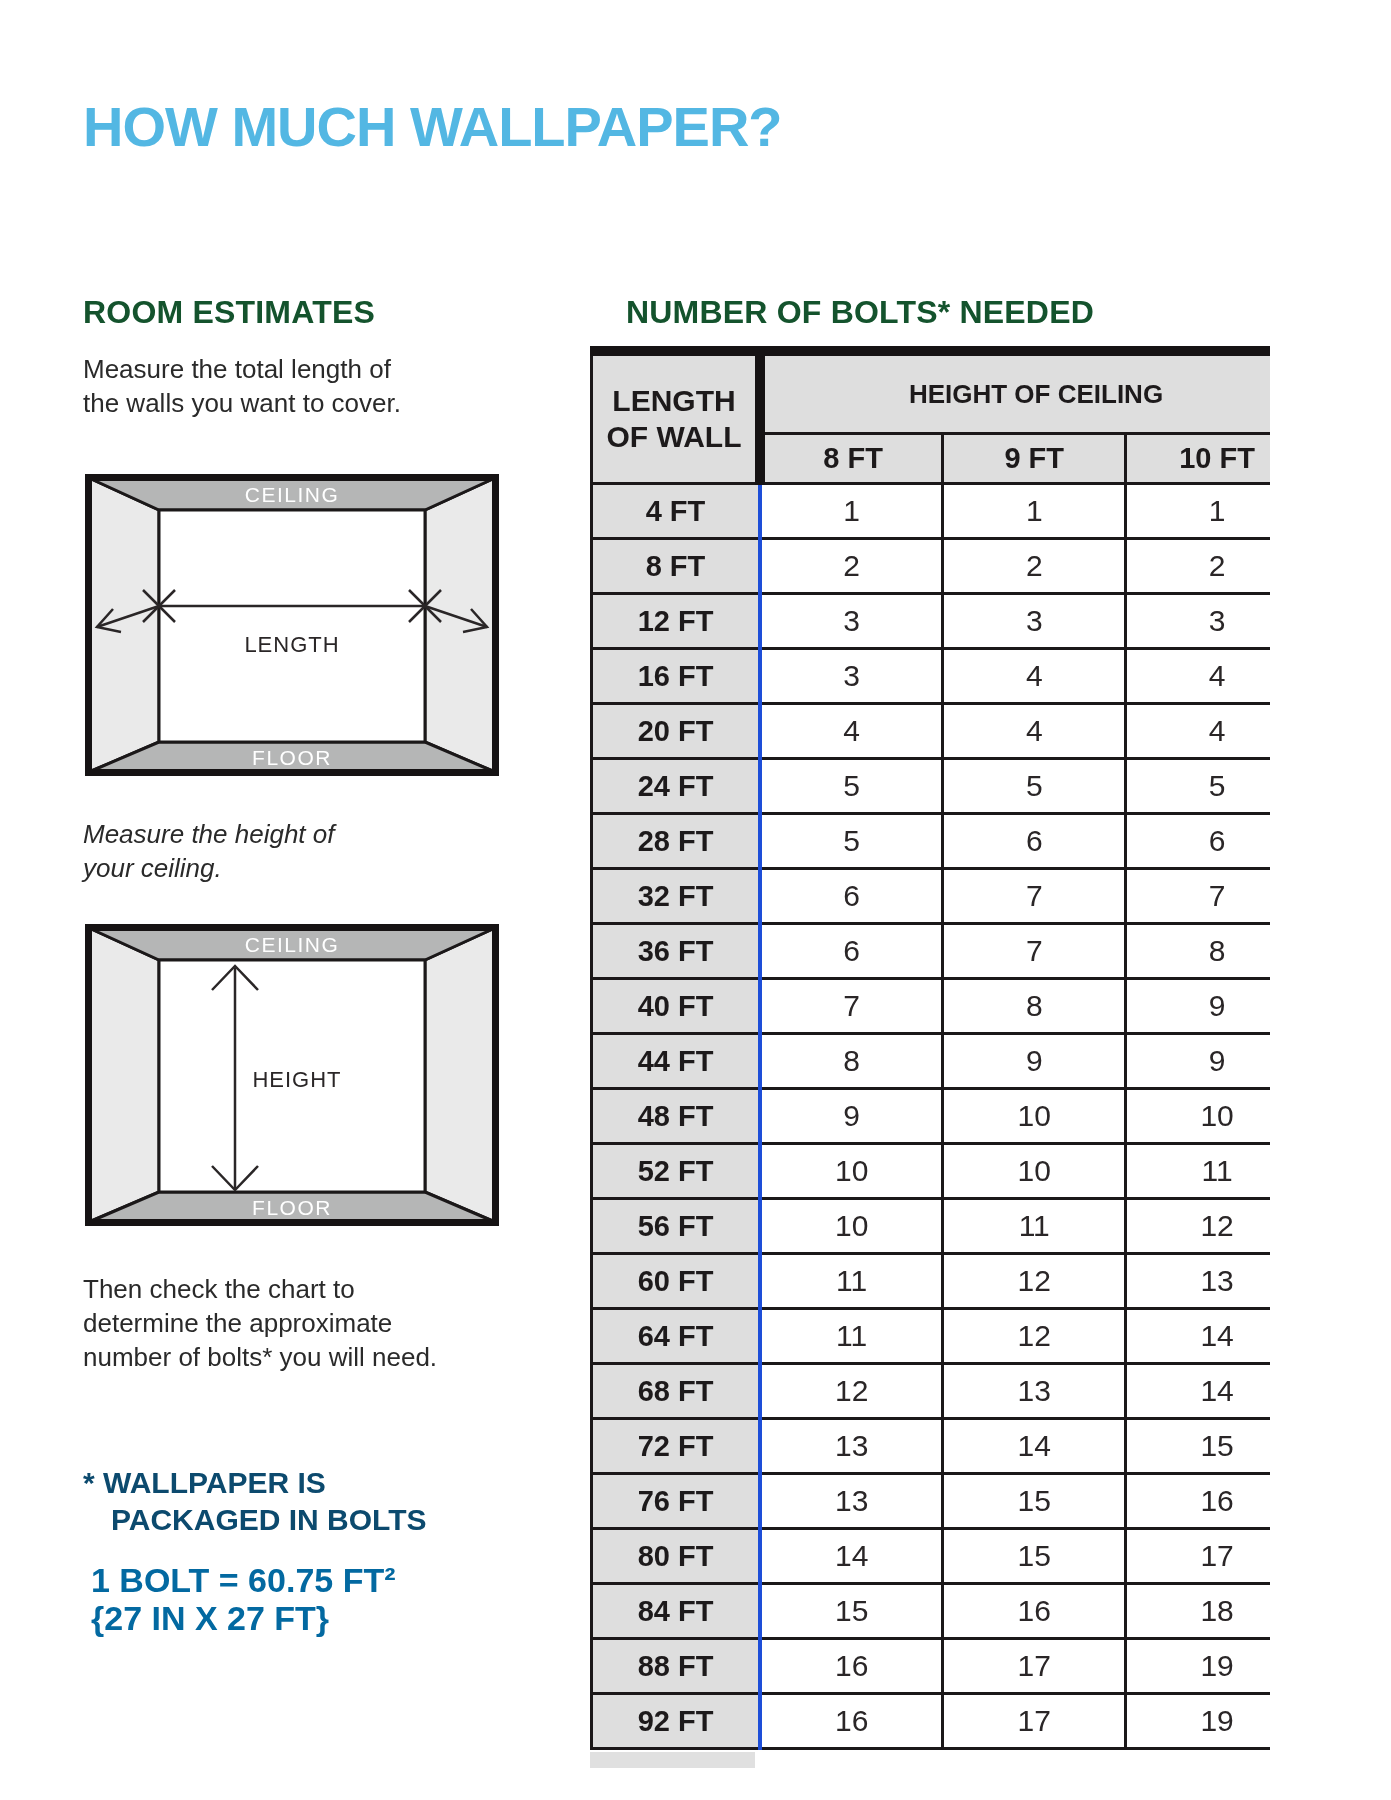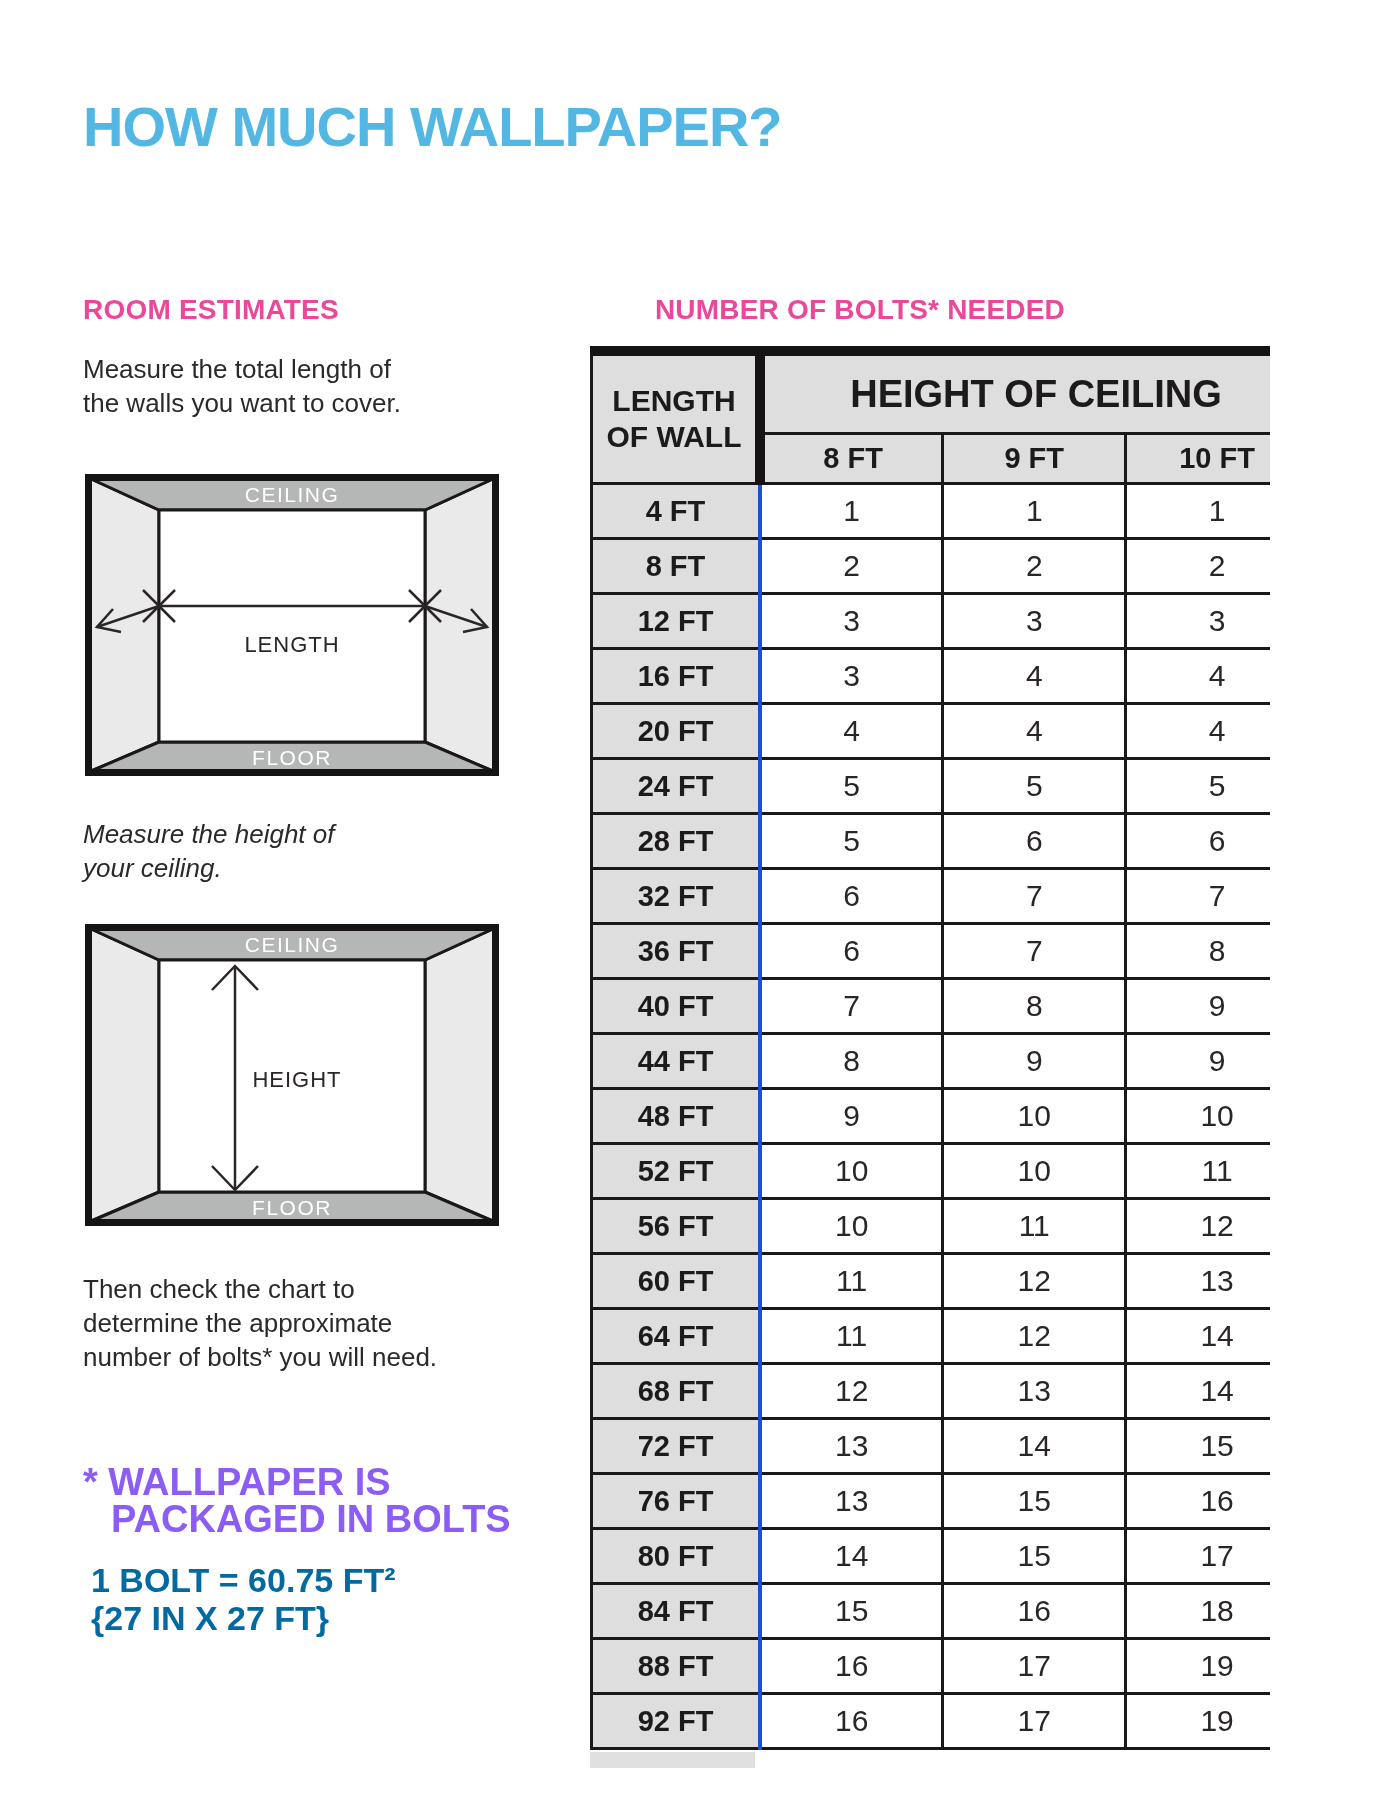--- a/index.html
+++ b/index.html
@@ -4,28 +4,28 @@
 <style>
   html,body{margin:0;padding:0;background:#ffffff;}
   .page{
     position:relative;width:1270px;height:1800px;background:#ffffff;overflow:hidden;
     font-family:"Liberation Sans", sans-serif;color:#231f20;margin-top:36px;
   }
   .abs{position:absolute;}
   .page-title{
     left:83px;top:58px;font-size:56px;font-weight:bold;color:#53b7e3;letter-spacing:-1px;
   }
-  .blue-heading{font-size:28px;font-weight:bold;color:#ec4899;letter-spacing:0.2px;}
+  .blue-heading{font-size:32px;font-weight:bold;color:#14532d;letter-spacing:0.2px;}
   .left-heading{left:83px;top:258px;}
   .table-heading{left:590px;top:258px;width:540px;text-align:center;}
   .body-text{font-size:26px;line-height:34px;color:#2a2a2a;}
   .p1{left:83px;top:316px;}
   .p2{left:83px;top:781px;font-style:italic;}
   .p3{left:83px;top:1236px;}
-  .fn{left:83px;top:1428px;font-size:38px;line-height:37px;font-weight:bold;color:#8b5cf6;
+  .fn{left:83px;top:1428px;font-size:30px;line-height:37px;font-weight:bold;color:#0c4a6e;
       padding-left:28px;text-indent:-28px;}
   .bolt-def{left:91px;top:1525px;font-size:34px;line-height:38px;font-weight:bold;color:#0369a1;}
   .diagram{left:85px;width:414px;height:302px;}
   .diagram-1{top:438px;}
   .diagram-2{top:888px;}
 
   
   table.bolts{
     position:absolute;left:590px;top:310px;width:720px;
     border-collapse:collapse;table-layout:fixed;
@@ -33,21 +33,21 @@
     font-family:"Liberation Sans", sans-serif;
   }
   table.bolts th, table.bolts td{
     border:3px solid #1b1819;padding:0;text-align:center;vertical-align:middle;
   }
   table.bolts .corner{
     width:162px;background:#dedede;border-right:10px solid #161314;
     font-size:30px;font-weight:bold;line-height:36px;color:#1d1a1b;
   }
   table.bolts .group-header{
-    background:#dedede;height:76px;font-size:38px;font-weight:bold;color:#1d1a1b;
+    background:#dedede;height:76px;font-size:26px;font-weight:bold;color:#1d1a1b;
   }
   table.bolts .col-header{
     background:#dedede;height:47px;font-size:29px;font-weight:bold;color:#1d1a1b;
   }
   table.bolts .rowlabel{
     background:#dedede;border-right:4px solid #1d4ed8;
     font-size:29px;font-weight:bold;color:#1d1a1b;height:52px;
   }
   table.bolts td.val{
     background:#ffffff;font-size:30px;font-weight:normal;color:#2a2627;height:52px;

